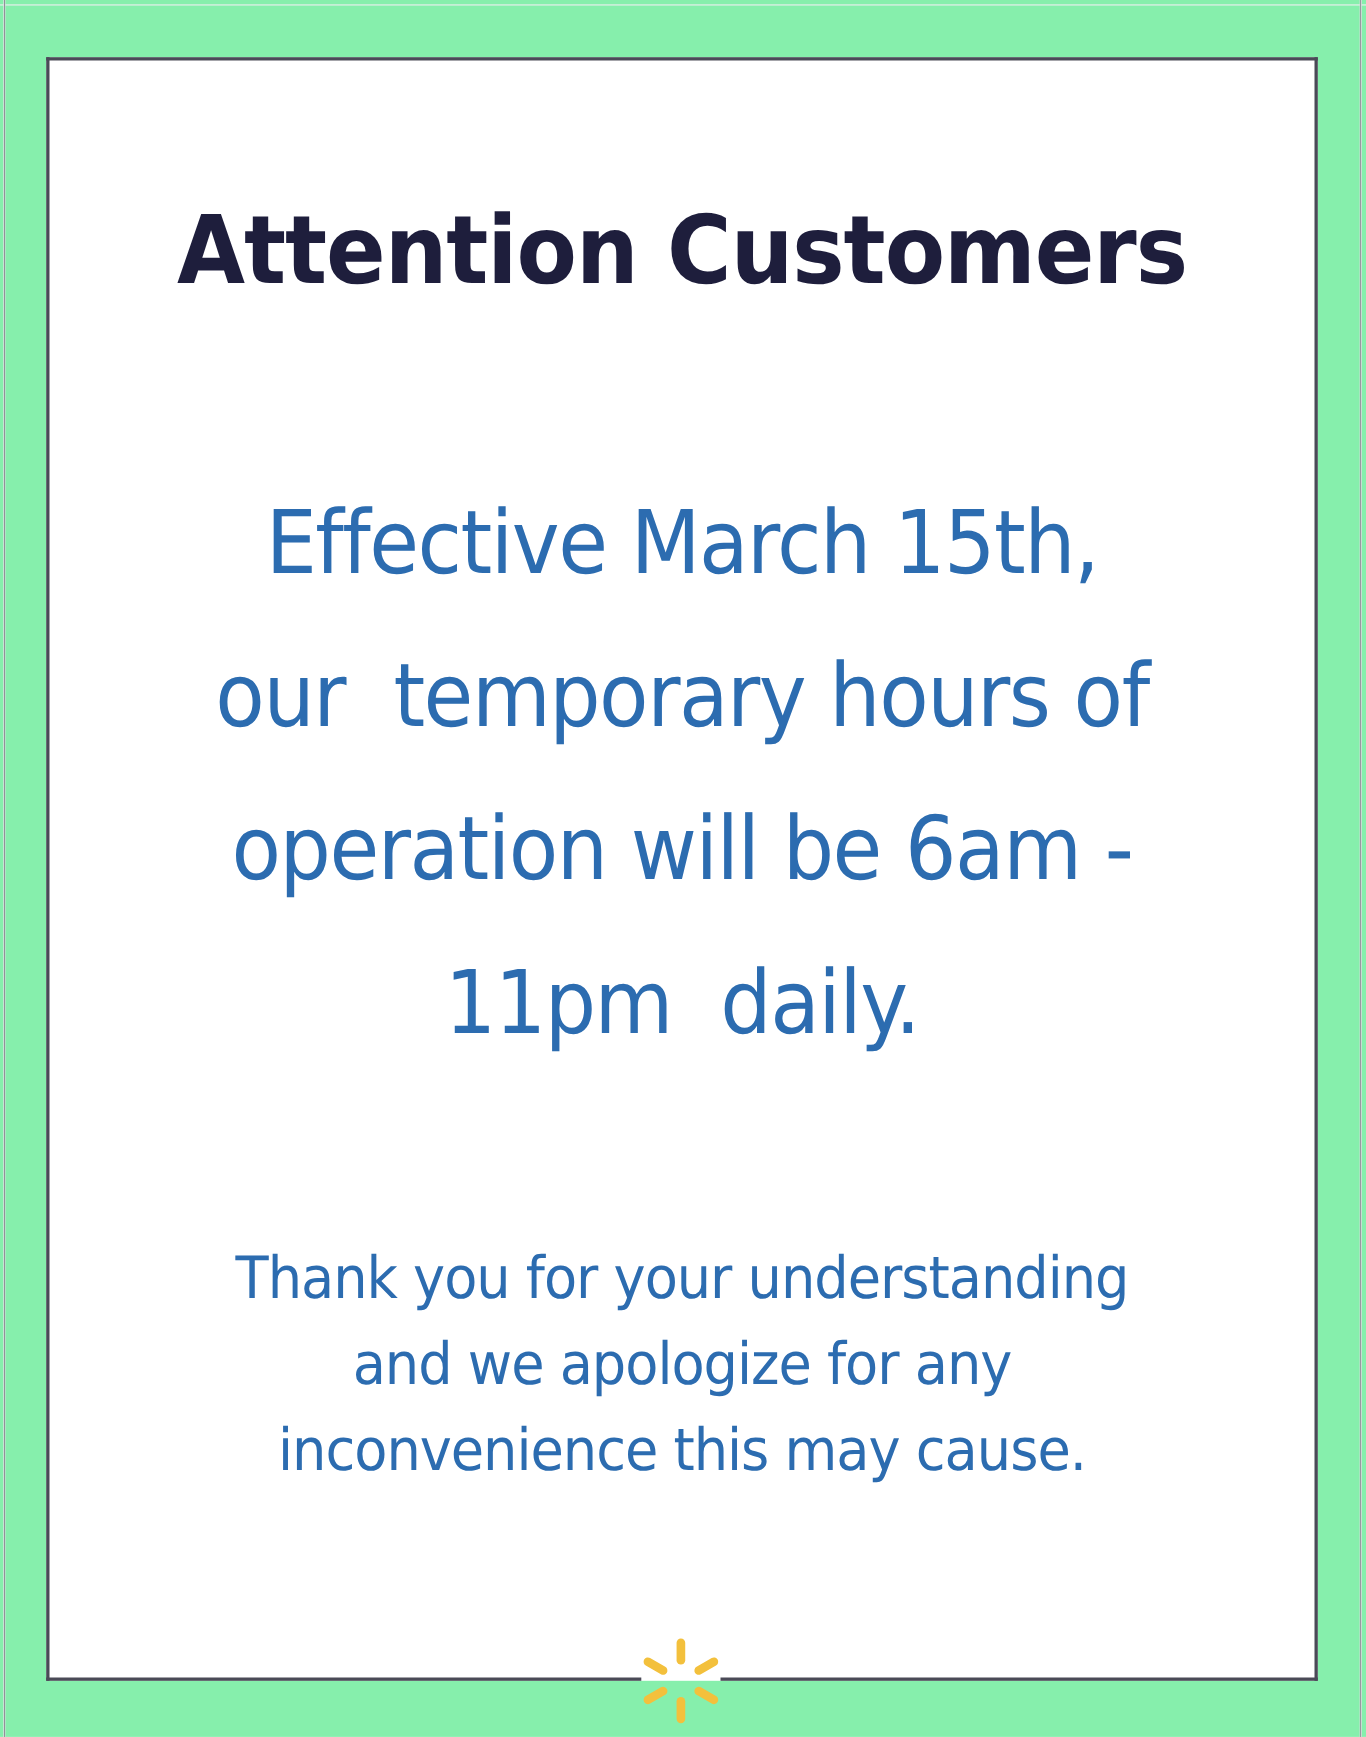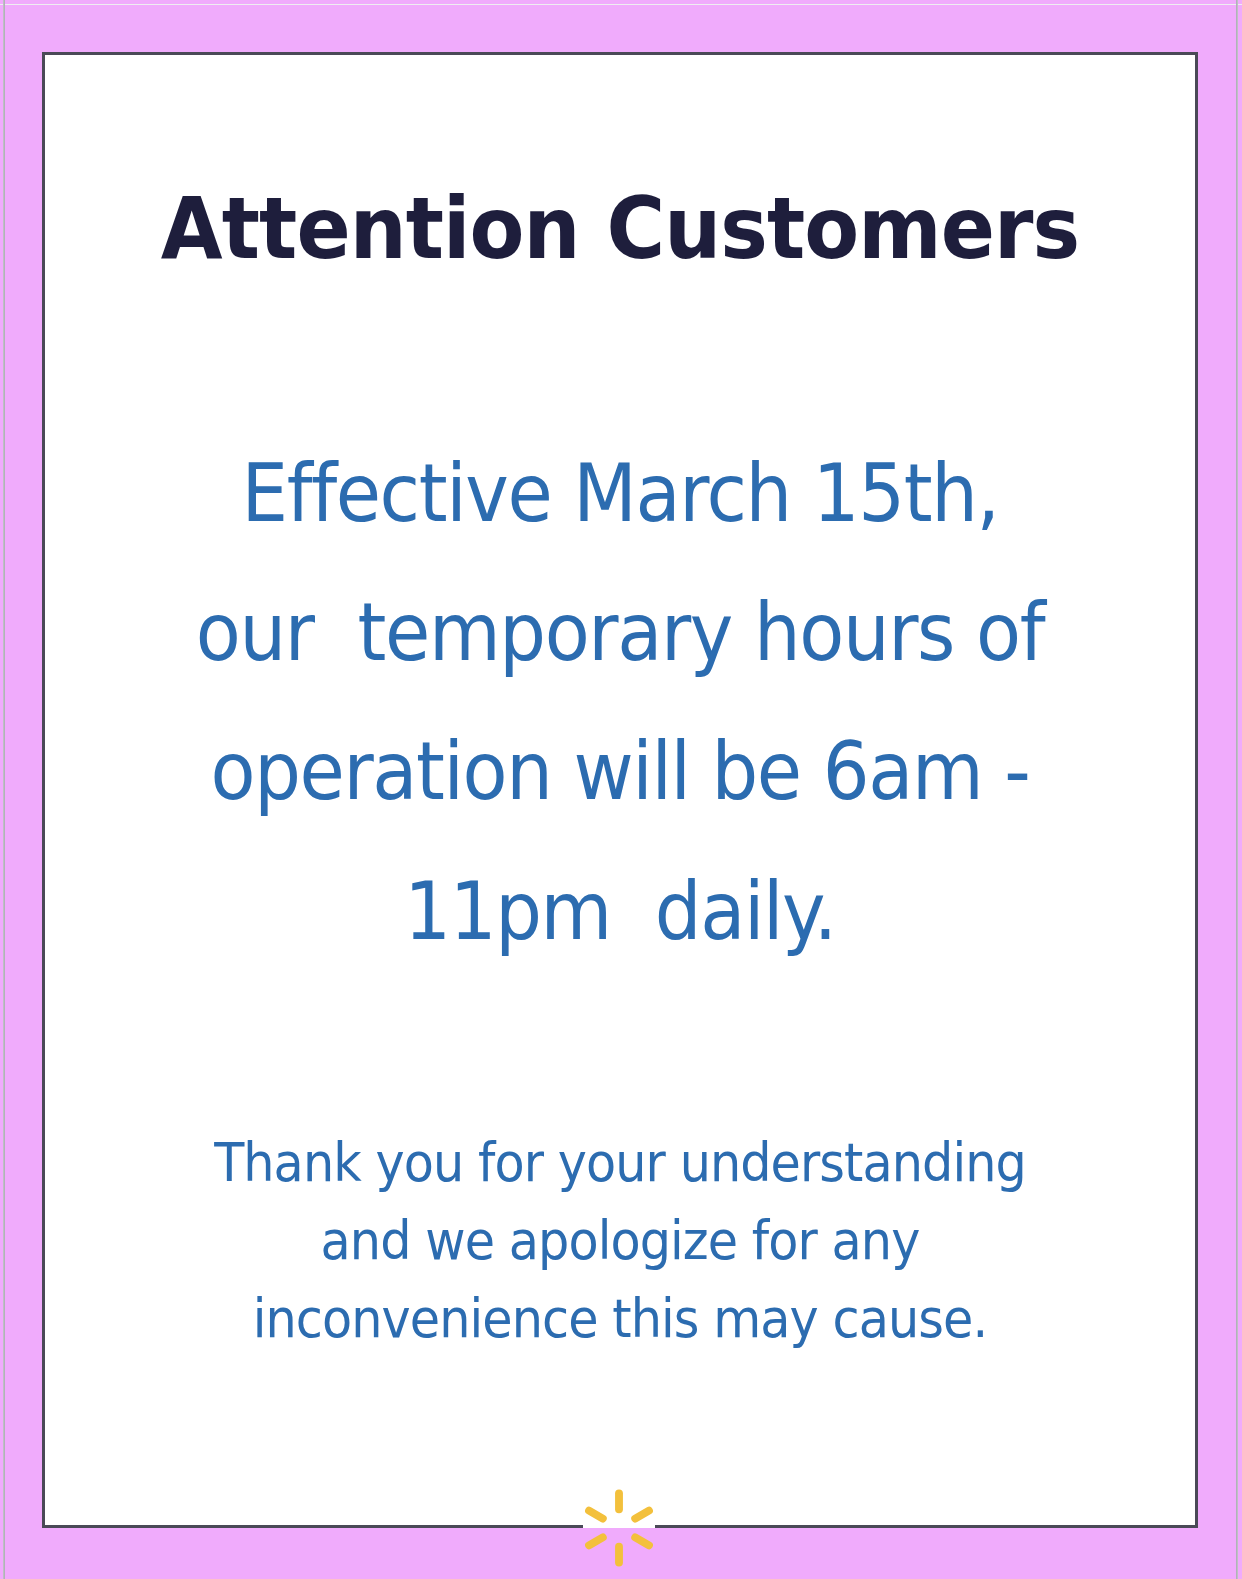--- a/index.html
+++ b/index.html
@@ -12,21 +12,21 @@
     height: 1579px;
     font-family: "Liberation Sans", sans-serif;
     overflow: hidden;
   }
 
   
   .page-canvas {
     position: relative;
     width: 1242px;
     height: 1579px;
-    background: #f0abfc;
+    background: #86efac;
   }
 
   
   .sheet-edge-left {
     position: absolute;
     left: 3px; top: 0; width: 2px; height: 1579px;
     background: linear-gradient(to right, #f4f4f6, #8a8a93, #d8d8dd);
   }
   .sheet-edge-right {
     position: absolute;

